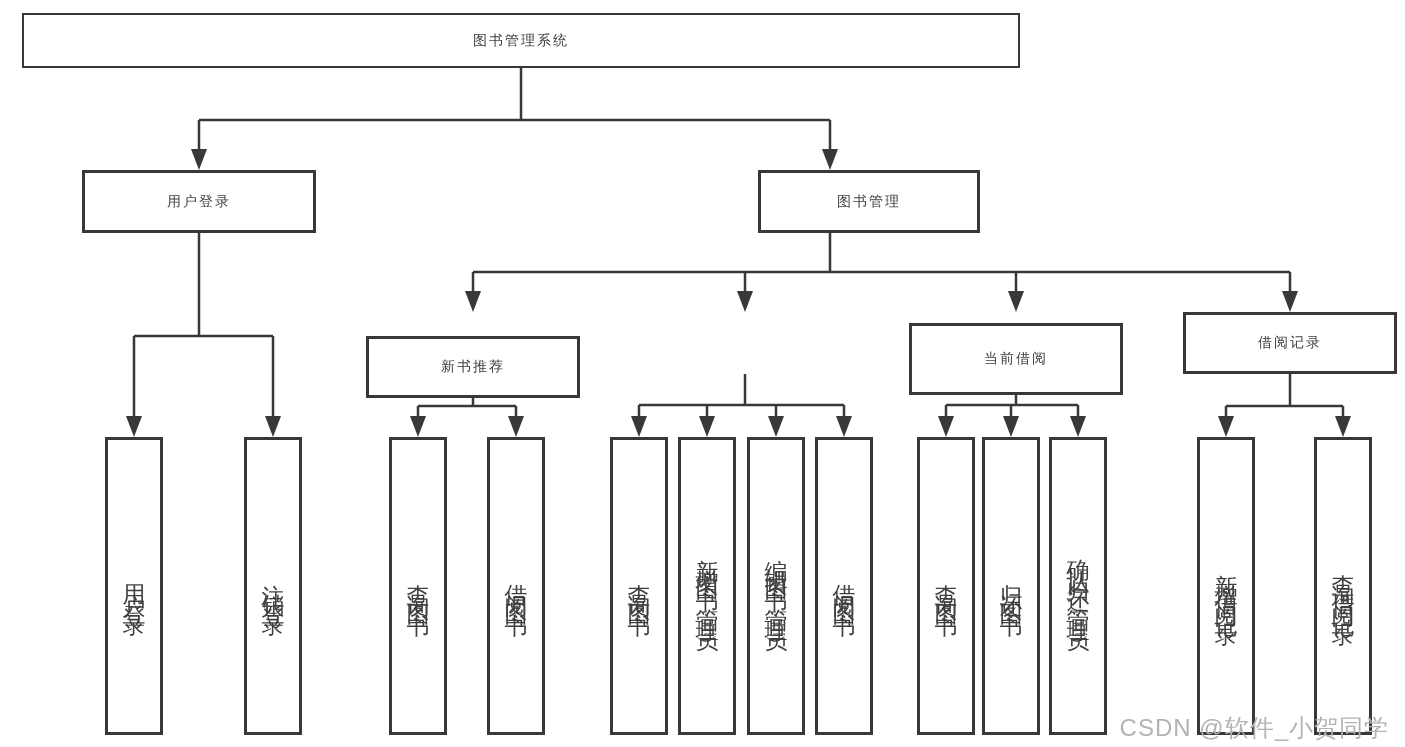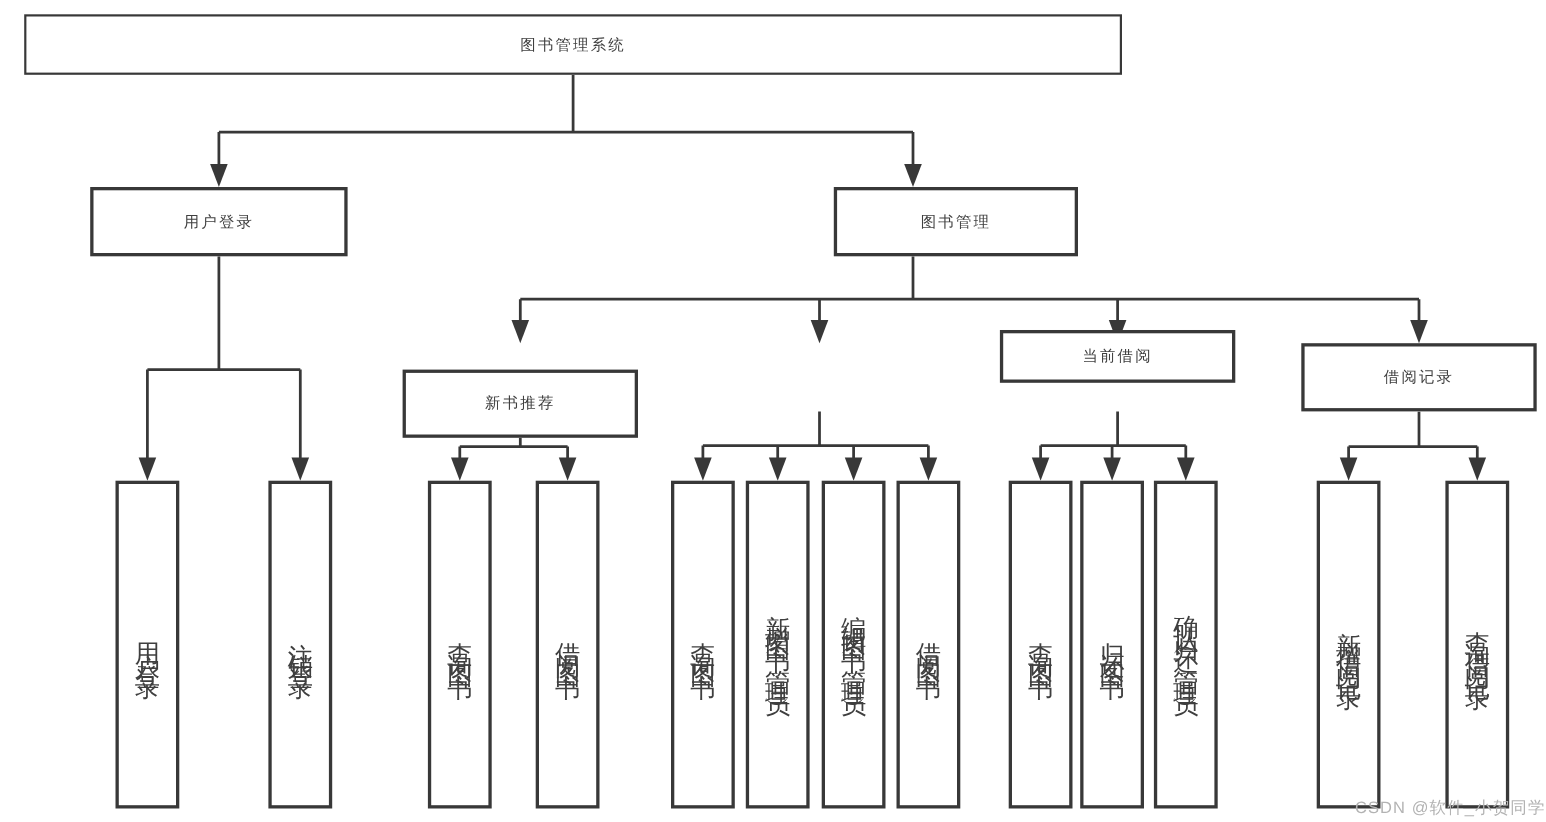--- a/index.html
+++ b/index.html
@@ -46,22 +46,22 @@
     writing-mode:vertical-rl;
     text-orientation:mixed;
     font-size:23px;
     letter-spacing:10px;
     line-height:1;
     color:var(--text);
     max-height:288px;
   }
   .watermark{
     position:absolute;
-    right:0;bottom:3px;
-    font-size:15px;
+    right:16px;bottom:3px;
+    font-size:24px;
     color:var(--watermark);
     letter-spacing:1px;
     white-space:nowrap;
   }
 </style>
 </head>
 <body>
 
 <div class="canvas">
 
@@ -115,21 +115,21 @@
   <div class="box" style="left:82px;top:170px;width:234px;height:63px;">
     <span class="hlabel">用户登录</span>
   </div>
   <div class="box" style="left:746px;top:170px;width:222px;height:63px;margin-left:12px;">
     <span class="hlabel">图书管理</span>
   </div>
 
   <div class="box" style="left:366px;top:312px;width:214px;height:62px;margin-top:24px;">
     <span class="hlabel">新书推荐</span>
   </div>
-  <div class="box" style="left:909px;top:300px;width:214px;height:48px;">
+  <div class="box" style="left:909px;top:323px;width:214px;height:72px;">
     <span class="hlabel">当前借阅</span>
   </div>
   <div class="box" style="left:1183px;top:312px;width:214px;height:62px;text-align:center;">
     <span class="hlabel">借阅记录</span>
   </div>
 
   <div class="leaf" style="left:105px;">
     <span class="vlabel">用户登录</span>
   </div>
   <div class="leaf" style="left:244px;">

